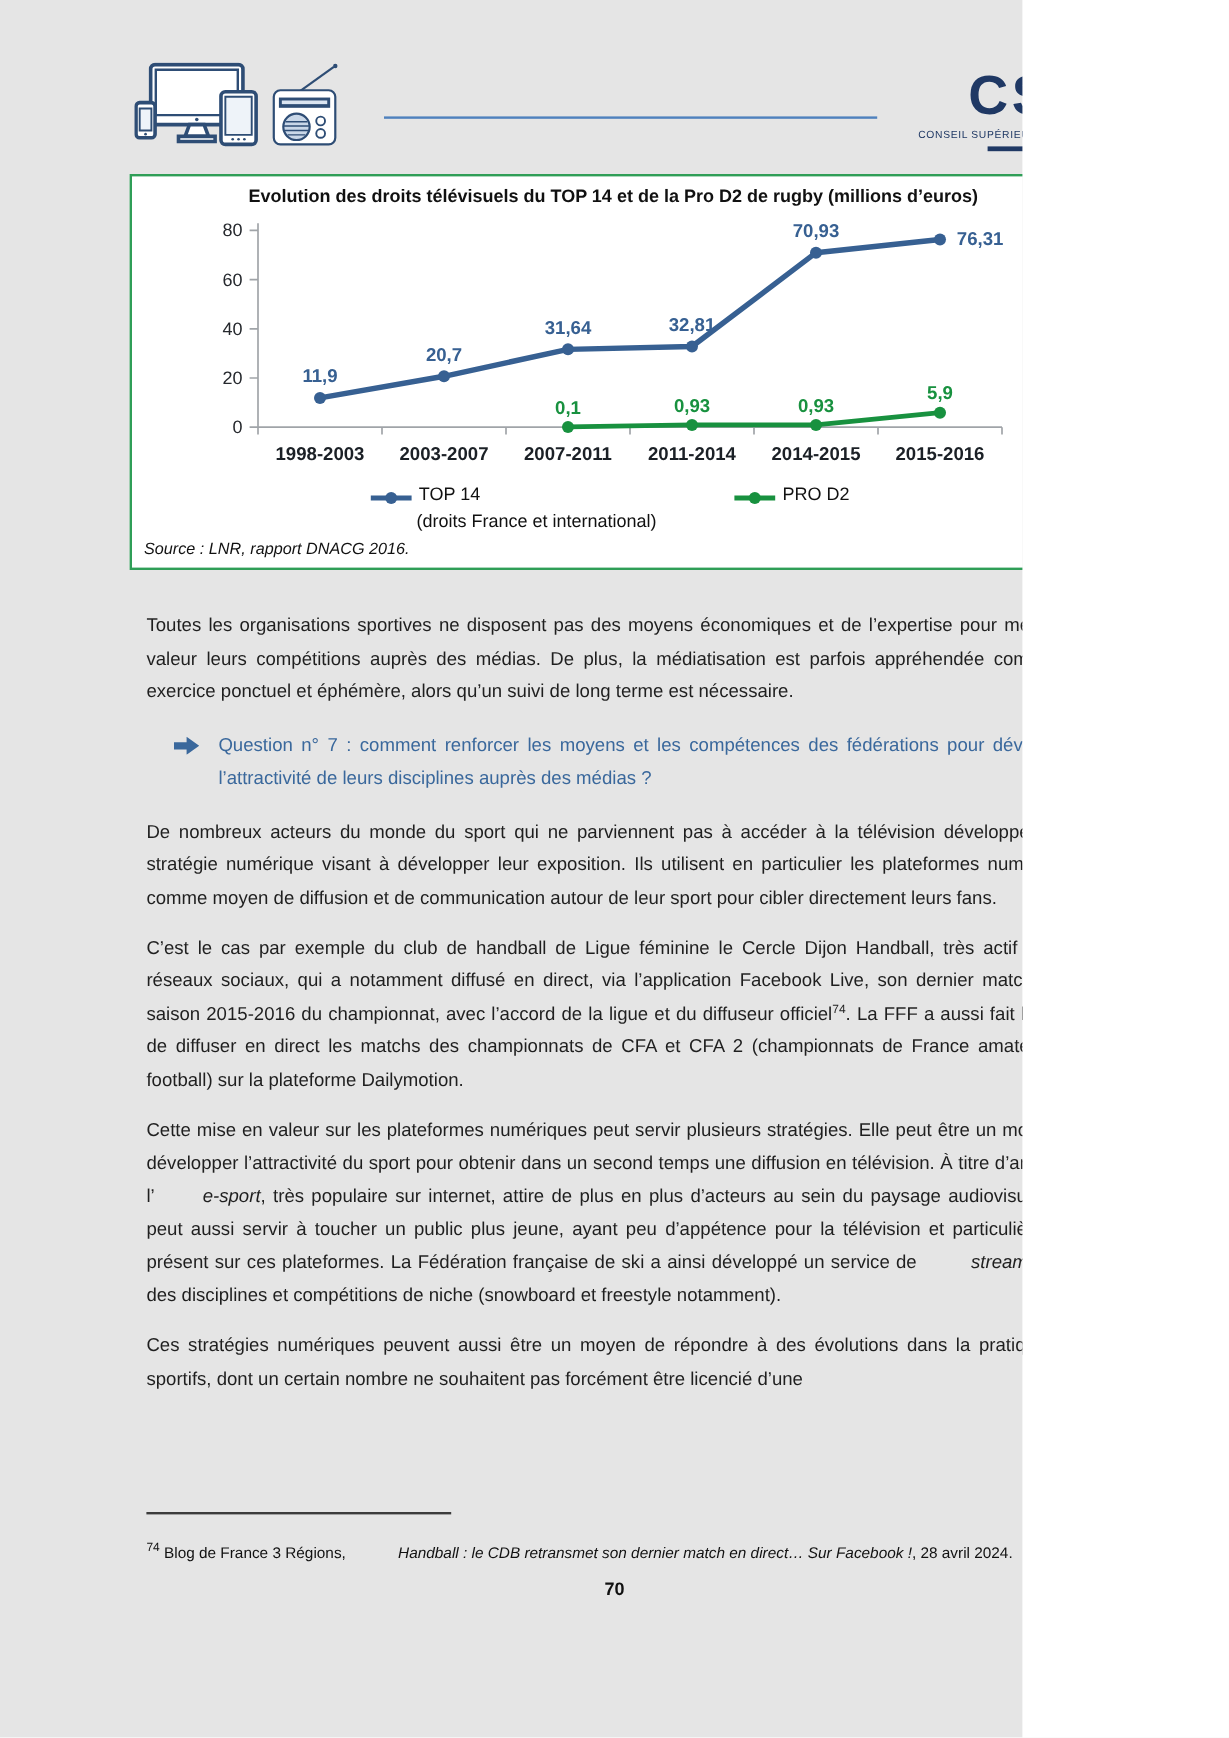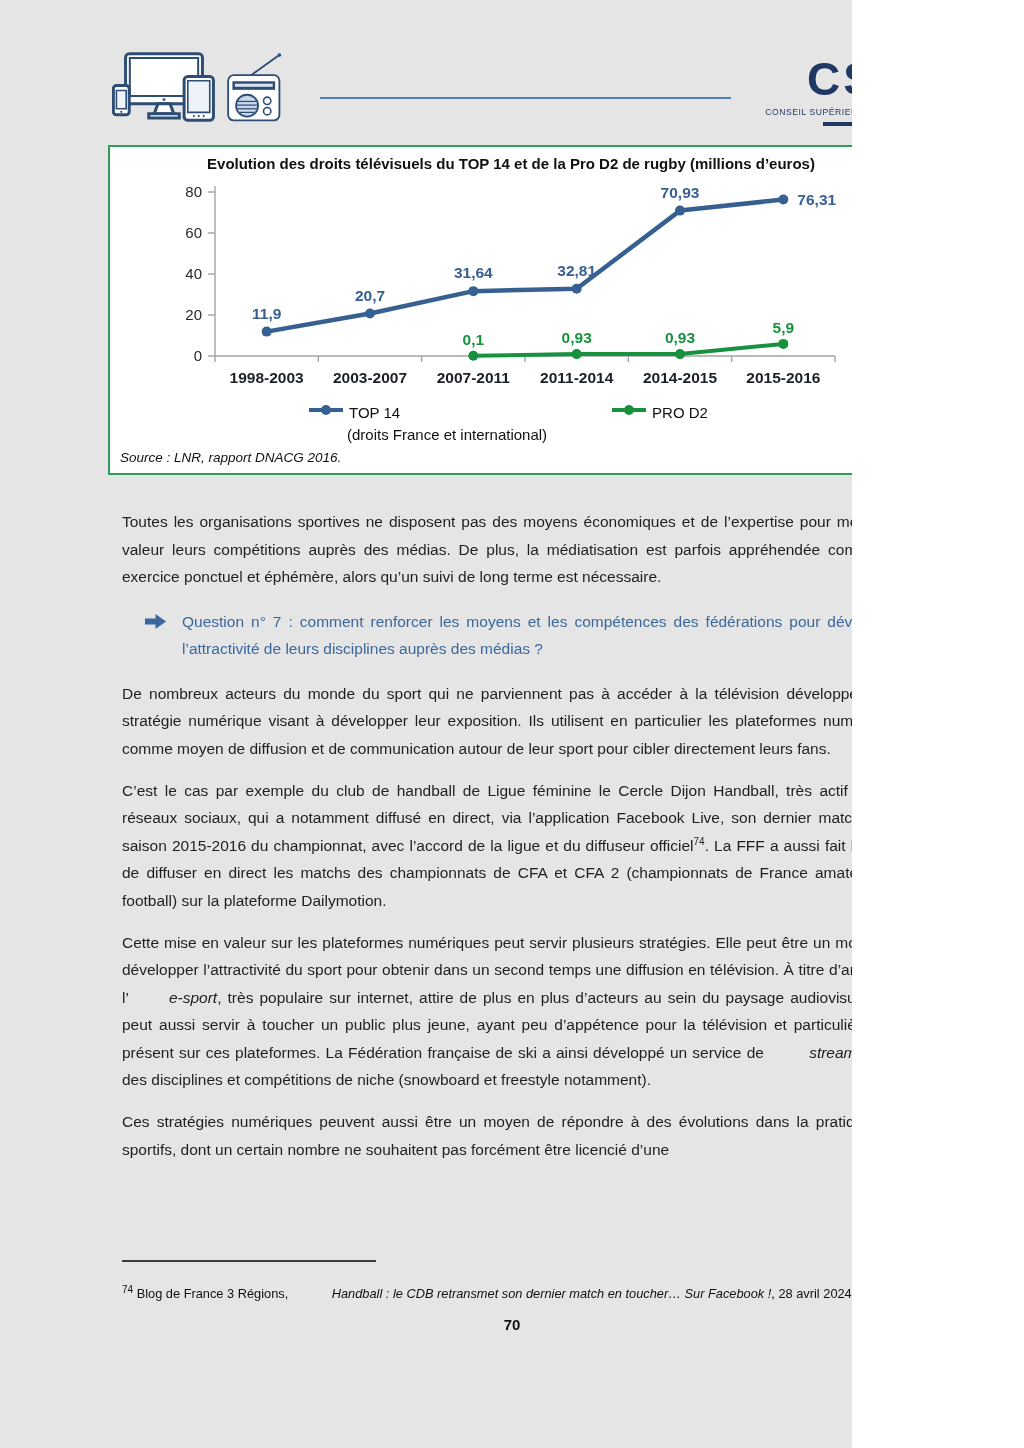--- a/index.html
+++ b/index.html
@@ -26,21 +26,21 @@
     border:2px solid #2f9e57;box-sizing:border-box;
     padding:6px 10px 4px;overflow:hidden;background:#fff;
   }
   .chart-title{font-size:15px;font-weight:bold;text-align:center;color:#111;margin:2px 0 2px;}
   .chart-svg{display:block;width:782px;height:228px;}
   .chart-svg text{font-family:"Liberation Sans",sans-serif;}
   .legend-row{display:flex;align-items:flex-start;margin-top:2px;font-size:15px;color:#111;}
   .legend-entry{display:flex;flex-direction:column;}
   .legend-first{margin-left:188px;}
   .legend-second{margin-left:64px;}
-  .legend-line1{display:flex;align-items:flex-start;}
+  .legend-line1{display:flex;align-items:flex-end;}
   .legend-marker{margin-right:5px;display:block;}
   .legend-subtitle{margin-left:39px;margin-top:5px;}
   .chart-source{font-size:13.5px;font-style:italic;color:#111;margin-top:7px;}
   
   .content{position:absolute;left:122px;top:508px;width:782px;}
   .para{font-size:15.5px;line-height:1.78;text-align:justify;margin:0 0 14px;}
   .it{font-style:italic;padding-left:40px;}
   sup{font-size:10px;line-height:0;vertical-align:super;}
   .question{display:flex;margin:17px 0 17px;padding-left:23px;}
   .q-arrow{flex:0 0 auto;margin:6px 16px 0 0;}
@@ -187,16 +187,16 @@
       <div class="q-text" style="color: rgb(58, 104, 156);">Question n° 7 : comment renforcer les moyens et les compétences des fédérations pour développer l’attractivité de leurs disciplines auprès des médias ?</div>
     </div>
 
     <p class="para"><span>De nombreux acteurs du monde du sport qui ne parviennent pas à accéder à la télévision développent une stratégie numérique visant à développer leur exposition. Ils utilisent en particulier les plateformes numériques comme moyen de diffusion et de communication autour de leur sport pour cibler directement leurs fans.</span></p>
     <p class="para"><span>C’est le cas par exemple du club de handball de Ligue féminine le Cercle Dijon Handball, très actif sur les réseaux sociaux, qui a notamment diffusé en direct, via l’application Facebook Live, son dernier match de la saison 2015-2016 du championnat, avec l’accord de la ligue et du diffuseur officiel</span><sup>74</sup><span>. La FFF a aussi fait le choix de diffuser en direct les matchs des championnats de CFA et CFA 2 (championnats de France amateurs de football) sur la plateforme Dailymotion.</span></p>
     <p class="para"><span>Cette mise en valeur sur les plateformes numériques peut servir plusieurs stratégies. Elle peut être un moyen de développer l’attractivité du sport pour obtenir dans un second temps une diffusion en télévision. À titre d’analogie, l’</span><span class="it">e-sport</span><span>, très populaire sur internet, attire de plus en plus d’acteurs au sein du paysage audiovisuel. Elle peut aussi servir à toucher un public plus jeune, ayant peu d’appétence pour la télévision et particulièrement présent sur ces plateformes. La Fédération française de ski a ainsi développé un service de </span><span class="it">streaming</span><span> sur des disciplines et compétitions de niche (snowboard et freestyle notamment).</span></p>
     <p class="para"><span>Ces stratégies numériques peuvent aussi être un moyen de répondre à des évolutions dans la pratique des sportifs, dont un certain nombre ne souhaitent pas forcément être licencié d’une</span></p>
   </div>
 
   <div class="foot-sep"></div>
-  <div class="footnote"><sup>74</sup><span> Blog de France 3 Régions, </span><span class="it">Handball : le CDB retransmet son dernier match en toucher… Sur Facebook !</span><span>, 28 avril 2024.</span></div>
+  <div class="footnote"><sup>74</sup><span> Blog de France 3 Régions, </span><span class="it">Handball : le CDB retransmet son dernier match en direct… Sur Facebook !</span><span>, 28 avril 2024.</span></div>
   <div class="page-number">70</div>
 
 </div>
 
 </body></html>

